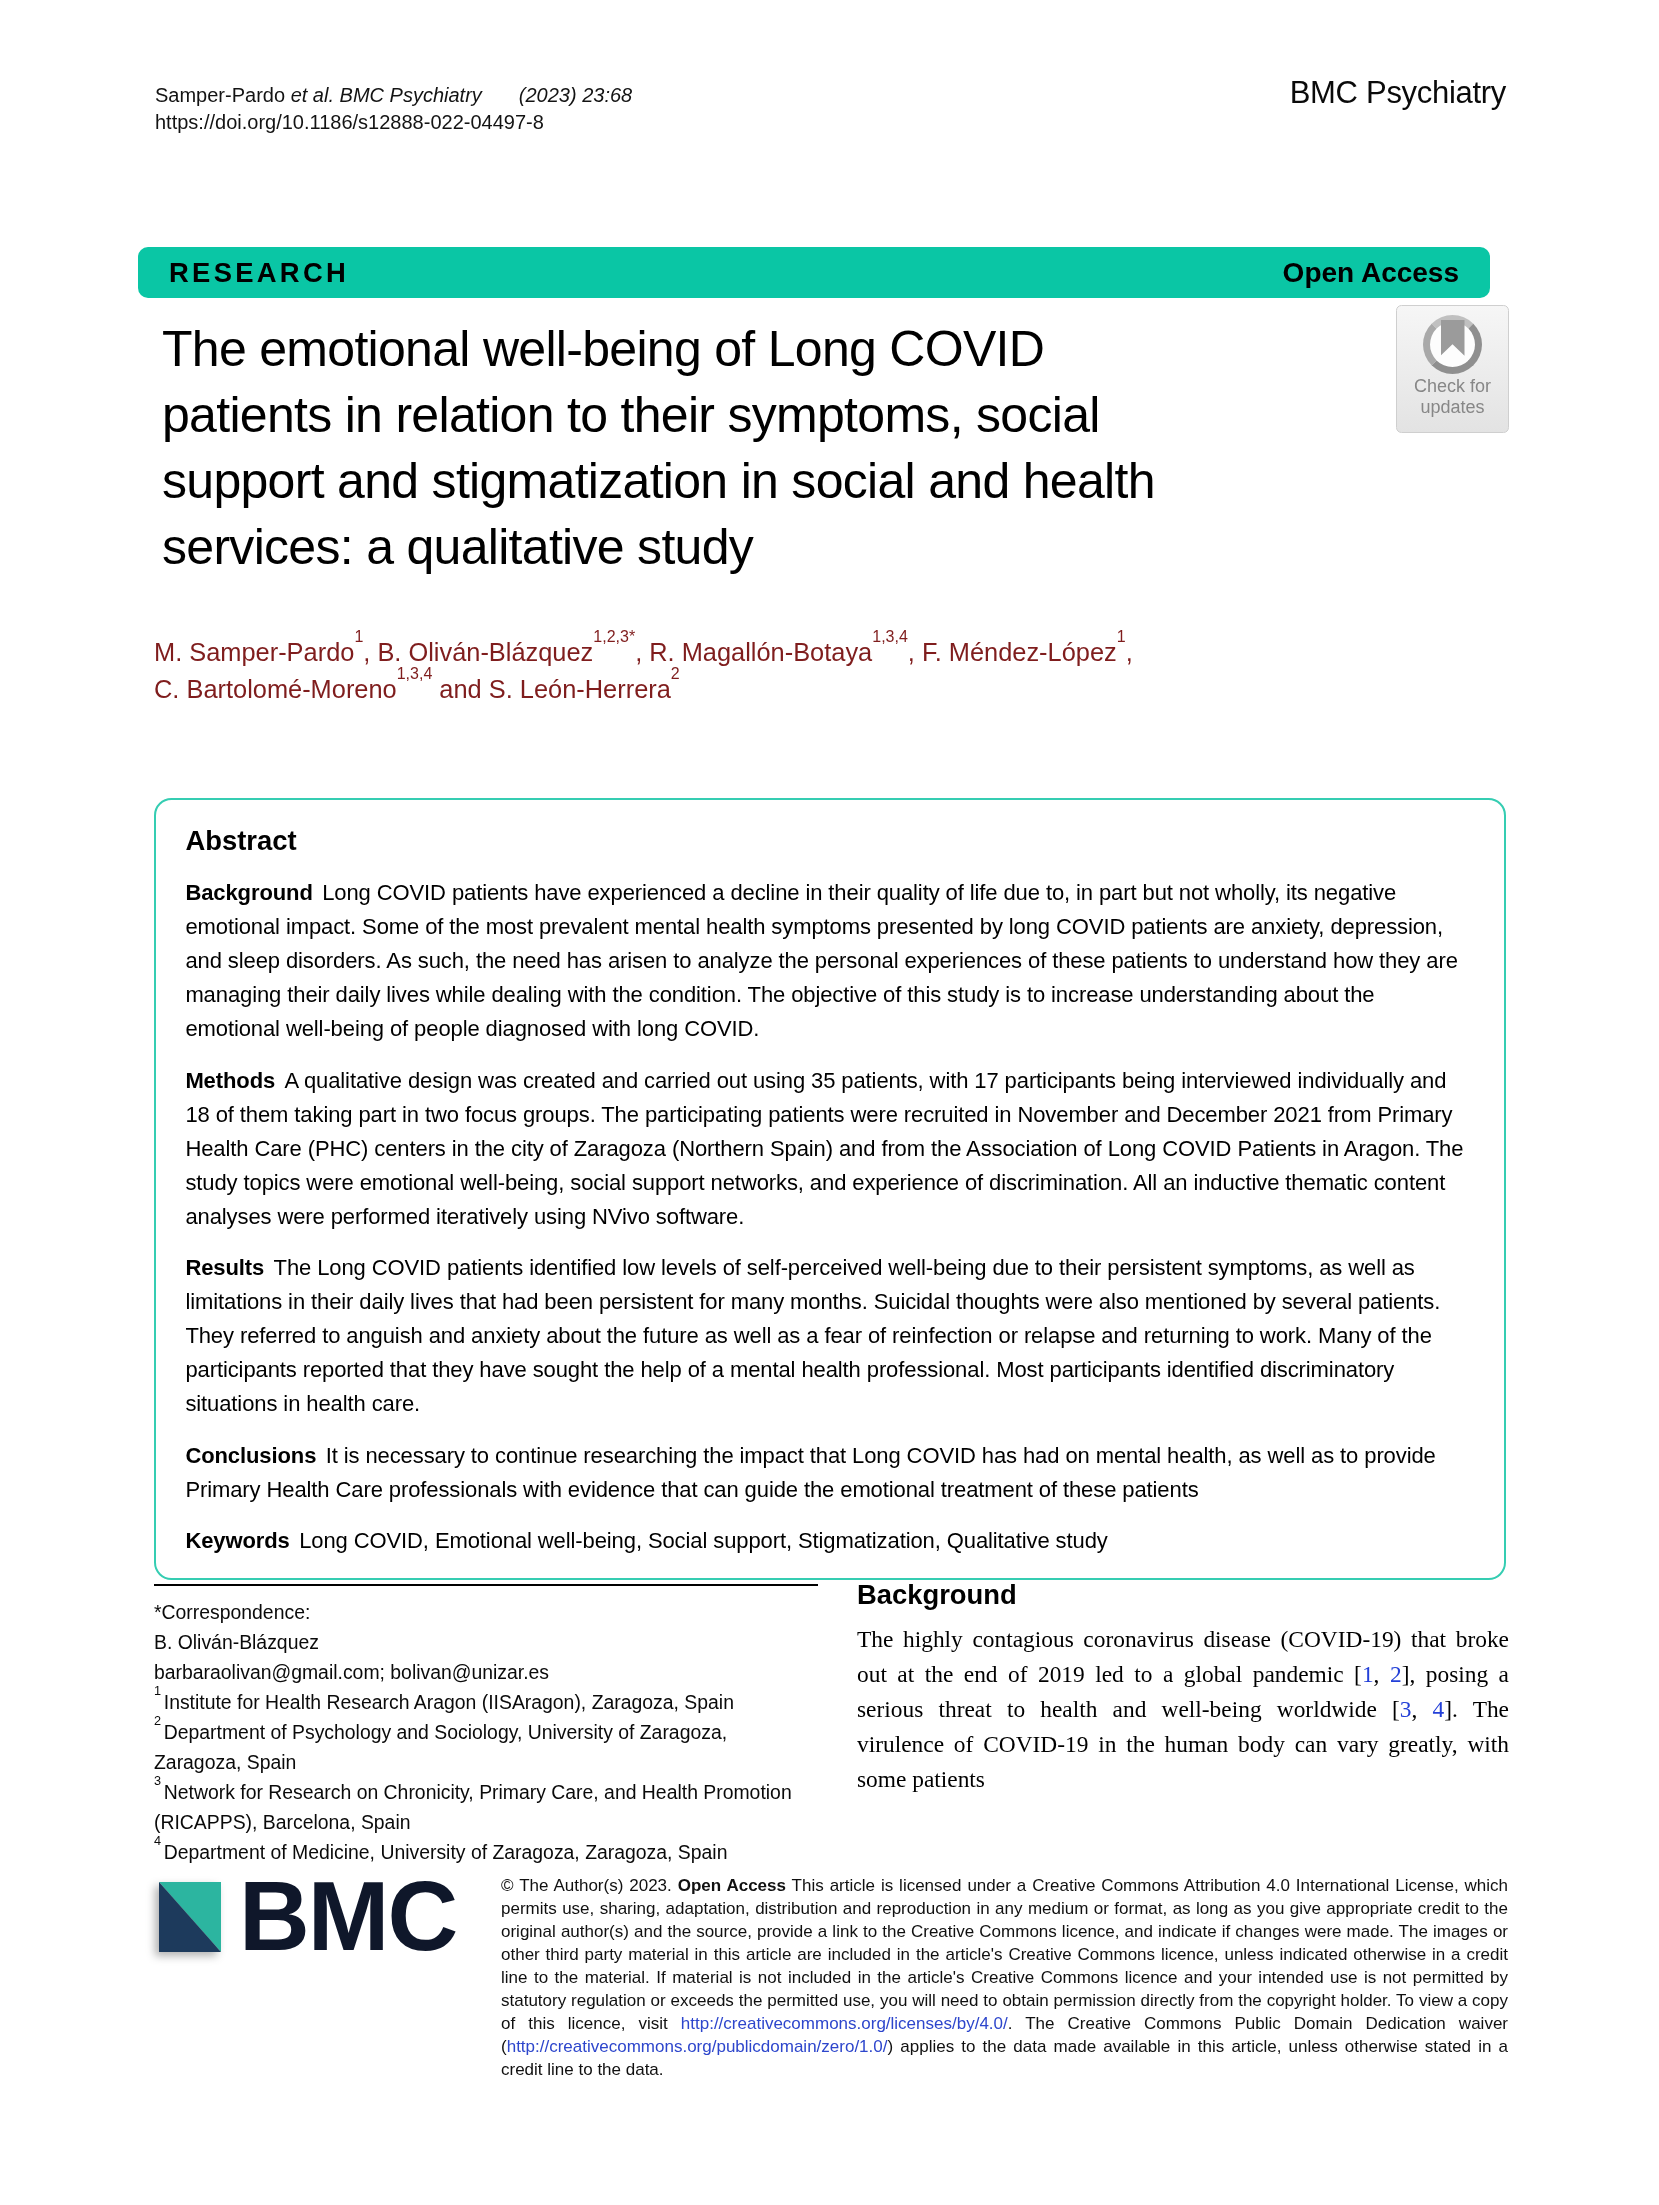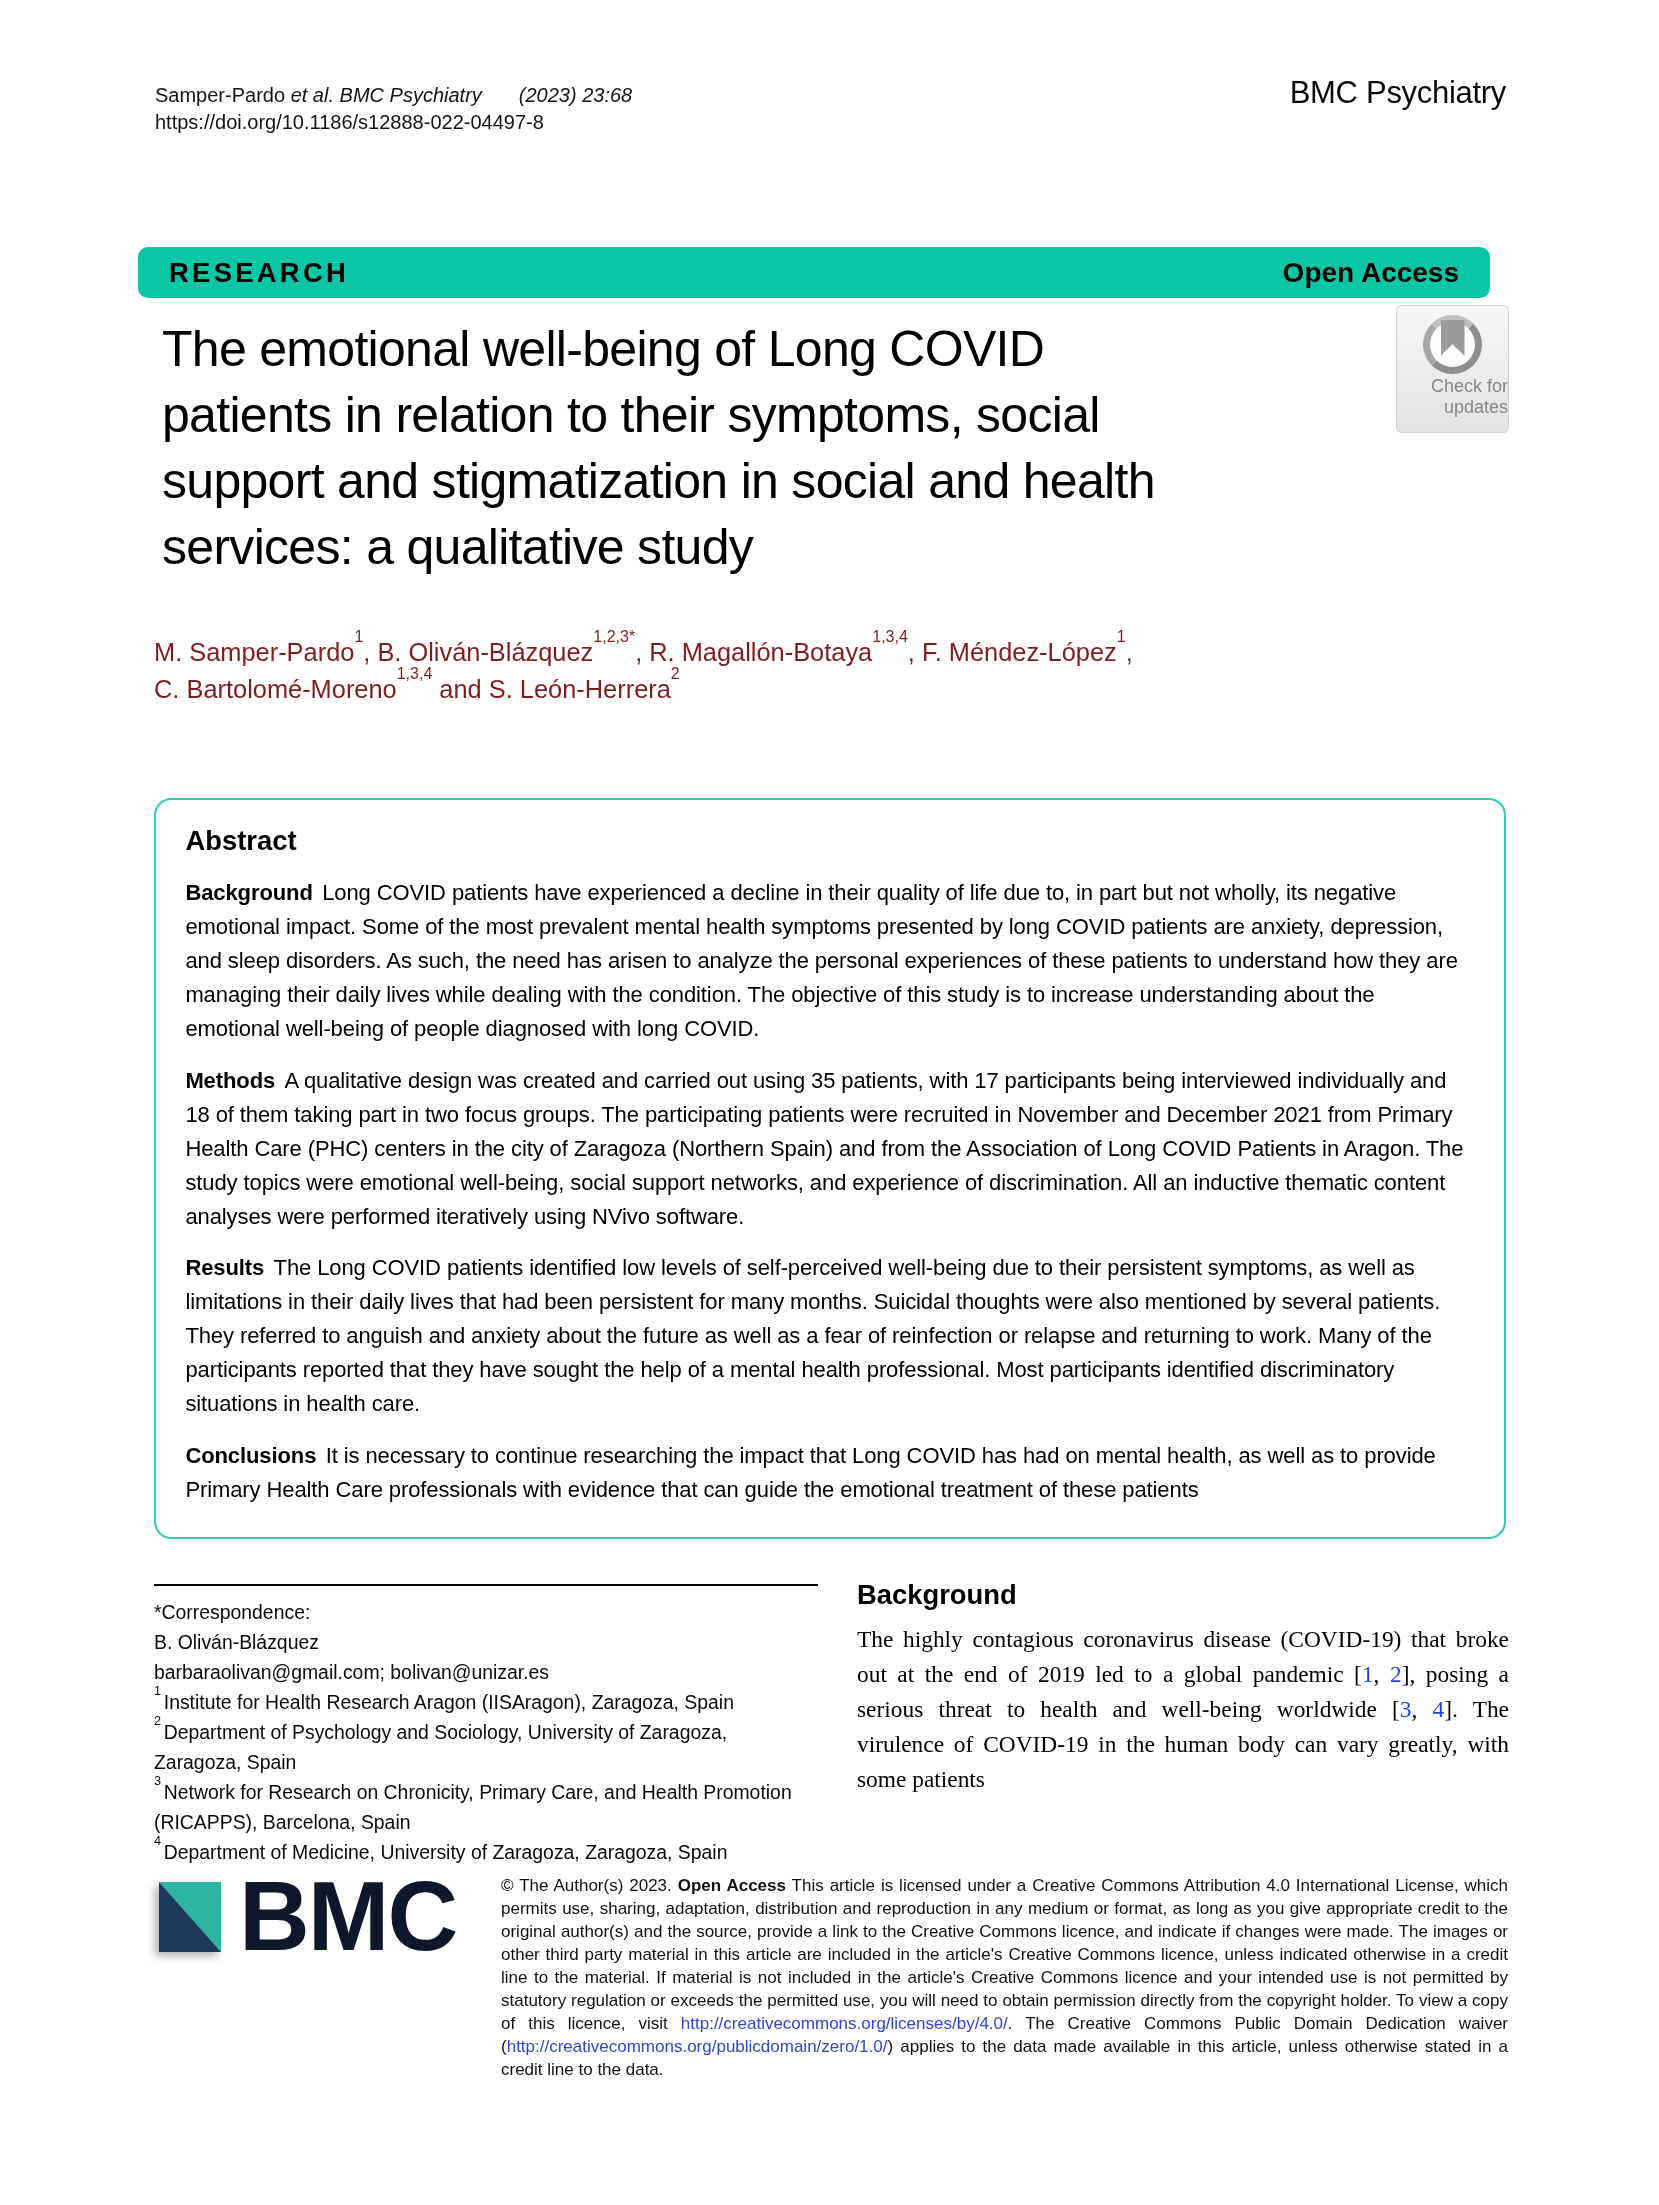--- a/index.html
+++ b/index.html
@@ -16,21 +16,21 @@
   
   .banner { position:absolute; left:138px; top:247px; width:1352px; height:51px; background:#0ac6a5;
             border-radius:10px; display:flex; align-items:center; justify-content:space-between;
             padding:0 31px; box-sizing:border-box; }
   .banner .research { font-weight:700; font-size:27.4px; letter-spacing:3.3px; color:#000; }
   .banner .oa { font-weight:700; font-size:28px; color:#000; }
 
   
   .update-badge { position:absolute; left:1396px; top:305px; width:111px; height:126px;
                   background:linear-gradient(#f6f6f6,#e3e3e3); border:0.7px solid #cfcfcf; border-radius:5.4px;
-                  text-align:right; cursor:pointer; }
+                  text-align:center; cursor:pointer; }
   .ring { width:59px; height:59px; border-radius:50%; box-sizing:border-box;
           border:7.4px solid #8f8f8f; border-top-color:#c0c0c0; border-left-color:#a9a9a9;
           margin:8.7px auto 2.7px; position:relative; background:#fdfdfd; }
   .bookmark { position:absolute; left:50%; top:-2px; transform:translateX(-50%); width:24px; height:36px;
               background:#9b9b9b; clip-path:polygon(0 0,100% 0,100% 100%,50% 68%,0 100%); }
   .update-badge .txt { font-size:18px; color:#878787; line-height:21px; }
 
   
   .title { position:absolute; left:154px; top:316px; width:1231px; font-size:50px; line-height:66px;
            letter-spacing:-0.7px; color:#000;margin-left:8px; }
@@ -124,20 +124,23 @@
     </p>
     <p class="abs-p">
       <span class="abs-label">Methods</span><span>A qualitative design was created and carried out using 35 patients, with 17 participants being interviewed individually and 18 of them taking part in two focus groups. The participating patients were recruited in November and December 2021 from Primary Health Care (PHC) centers in the city of Zaragoza (Northern Spain) and from the Association of Long COVID Patients in Aragon. The study topics were emotional well-being, social support networks, and experience of discrimination. All an inductive thematic content analyses were performed iteratively using NVivo software.</span>
     </p>
     <p class="abs-p">
       <span class="abs-label">Results</span><span>The Long COVID patients identified low levels of self-perceived well-being due to their persistent symptoms, as well as limitations in their daily lives that had been persistent for many months. Suicidal thoughts were also mentioned by several patients. They referred to anguish and anxiety about the future as well as a fear of reinfection or relapse and returning to work. Many of the participants reported that they have sought the help of a mental health professional. Most participants identified discriminatory situations in health care.</span>
     </p>
     <p class="abs-p">
       <span class="abs-label">Conclusions</span><span>It is necessary to continue researching the impact that Long COVID has had on mental health, as well as to provide Primary Health Care professionals with evidence that can guide the emotional treatment of these patients</span>
     </p>
+    <p class="abs-p">
+      <span class="abs-label">Keywords</span><span>Long COVID, Emotional well-being, Social support, Stigmatization, Qualitative study</span>
+    </p>
   </div>
 
   <div class="corr">
     <p>*Correspondence:</p>
     <p>B. Oliván-Blázquez</p>
     <p class="email">barbaraolivan@gmail.com; bolivan@unizar.es</p>
     <p><sup>1</sup><span>Institute for Health Research Aragon (IISAragon), Zaragoza, Spain</span></p>
     <p><sup>2</sup><span>Department of Psychology and Sociology, University of Zaragoza, Zaragoza, Spain</span></p>
     <p><sup>3</sup><span>Network for Research on Chronicity, Primary Care, and Health Promotion (RICAPPS), Barcelona, Spain</span></p>
     <p><sup>4</sup><span>Department of Medicine, University of Zaragoza, Zaragoza, Spain</span></p>

